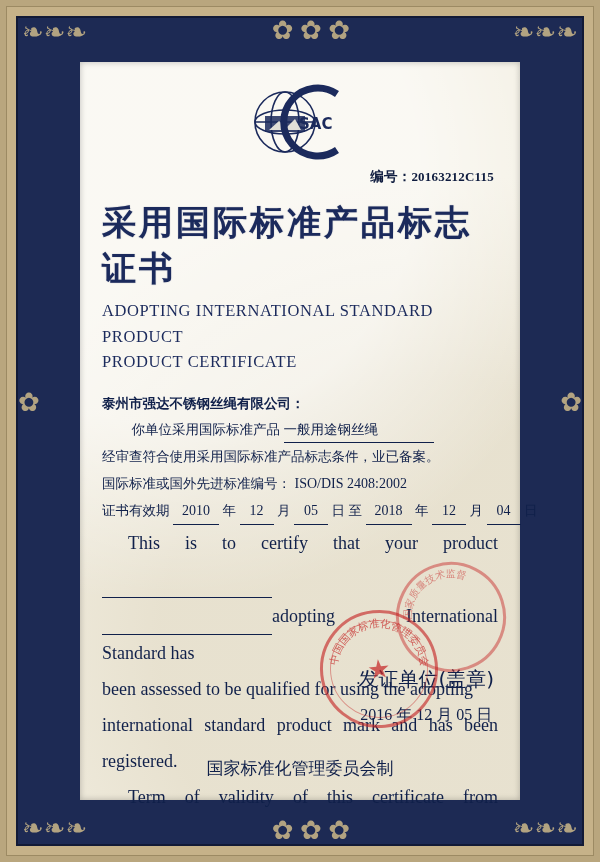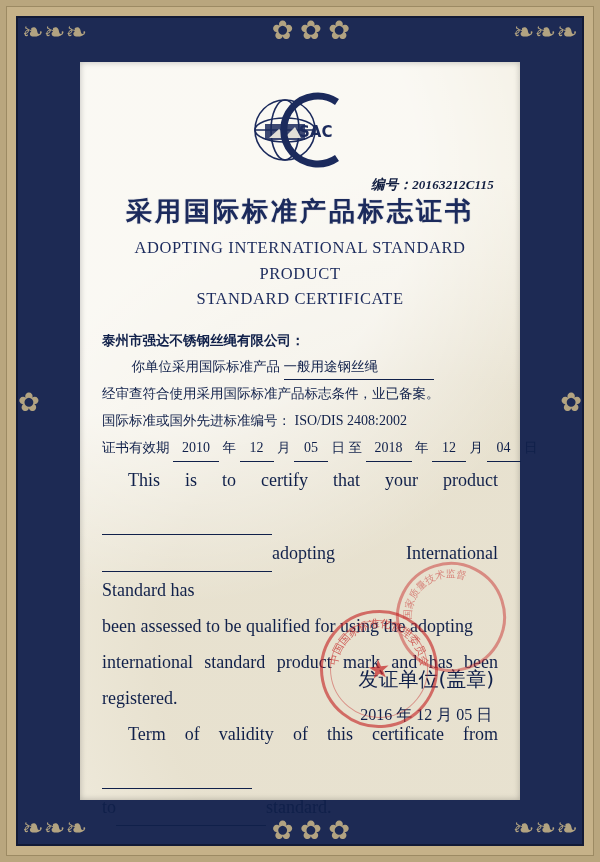--- a/index.html
+++ b/index.html
@@ -31,42 +31,42 @@
   }
   
   .paper{
     position:absolute;left:62px;top:44px;right:62px;bottom:44px;
     background:#f3efe2;
     background-image:
       radial-gradient(circle at 20% 15%, rgba(255,255,255,.6) 0 35%, rgba(0,0,0,0) 60%),
       radial-gradient(circle at 80% 80%, rgba(222,214,192,.55) 0 40%, rgba(0,0,0,0) 70%);
     box-shadow:0 0 6px rgba(0,0,0,.25) inset;
   }
-  .paper-inner{position:absolute;left:0;top:0;right:0;bottom:0;padding:20px 22px;}
+  .paper-inner{position:absolute;left:0;top:0;right:0;bottom:0;padding:12px 22px;}
 
   
   .logo-wrap{position:relative;height:84px;margin-top:8px;}
   .logo{
     position:absolute;left:50%;top:0;transform:translateX(-50%);
     width:150px;height:80px;
   }
   
   .serial{
     text-align:right;font-size:13px;color:#0f1c3f;font-weight:bold;
-    margin:2px 4px 0 0;letter-spacing:.2px;font-style:italic;
+    margin:2px 4px 0 0;letter-spacing:.2px;
   }
   
   .title-cn{
-    text-align:center;font-size:26px;color:#1b2a5c;font-weight:bold;
-    letter-spacing:3px;margin-top:0;
+    text-align:left;font-size:34px;color:#1b2a5c;font-weight:bold;
+    letter-spacing:3px;margin-top:14px;
     font-family:"DejaVu Sans", sans-serif;
     text-shadow:0 0 1px rgba(27,42,92,.5);
   }
   .title-en{
-    text-align:center;color:#1b2a5c;font-size:16.5px;letter-spacing:.6px;
+    text-align:left;color:#1b2a5c;font-size:16.5px;letter-spacing:.6px;
     margin-top:6px;line-height:1.55;
   }
   
   .body{margin-top:15px;color:#10204a;font-size:14px;}
   .row{line-height:1.95;white-space:nowrap;}
   .cn{font-family:"DejaVu Sans", sans-serif;font-size:13.5px;}
   .bold{font-weight:bold;}
   .ul{
     display:inline-block;border-bottom:1px solid #10204a;
     text-align:left;
@@ -161,21 +161,21 @@
           </svg>
         </div>
 
         <div class="serial">
           <span class="cn">编号：</span><span>20163212C115</span>
         </div>
 
         <div class="title-cn">采用国际标准产品标志证书</div>
         <div class="title-en">
           <div>ADOPTING INTERNATIONAL STANDARD PRODUCT</div>
-          <div>STANDARD CERTIFICATE</div>
+          <div>PRODUCT CERTIFICATE</div>
         </div>
 
         <div class="body">
 
           <div class="row cn bold">泰州市强达不锈钢丝绳有限公司：</div>
 
           <div class="row">
             <span class="indent"></span>
             <span class="cn">你单位采用国际标准产品</span>
             <span class="cn ul w2">一般用途钢丝绳</span>
@@ -239,17 +239,18 @@
 
         <div class="seal seal-2">
           <svg class="arc" viewBox="0 0 104 104">
             <defs>
                 <path id="arcpath2" d="M12,52 a40,40 0 1,1 80,0"></path>
               </defs>
             <text><textPath href="#arcpath2" startOffset="8%">国家质量技术监督</textPath></text>
           </svg>
         </div>
 
+        <div class="footer-cn">国家标准化管理委员会制</div>
 
       </div>
     </div>
   </div>
 </div>
 
 </body></html>

